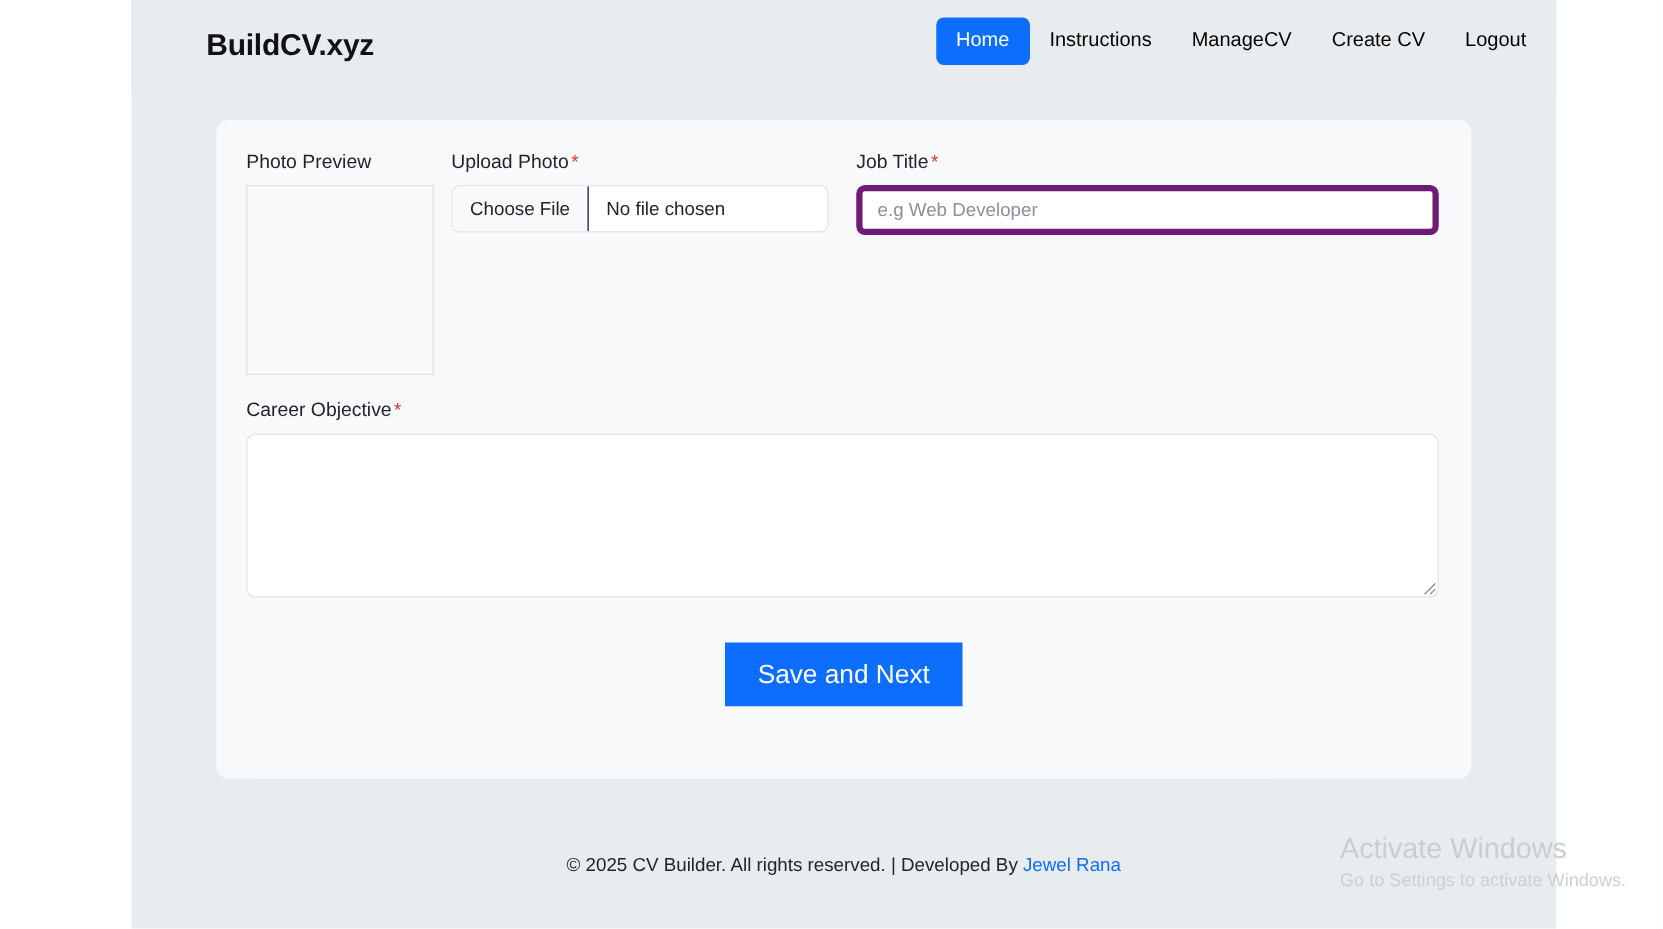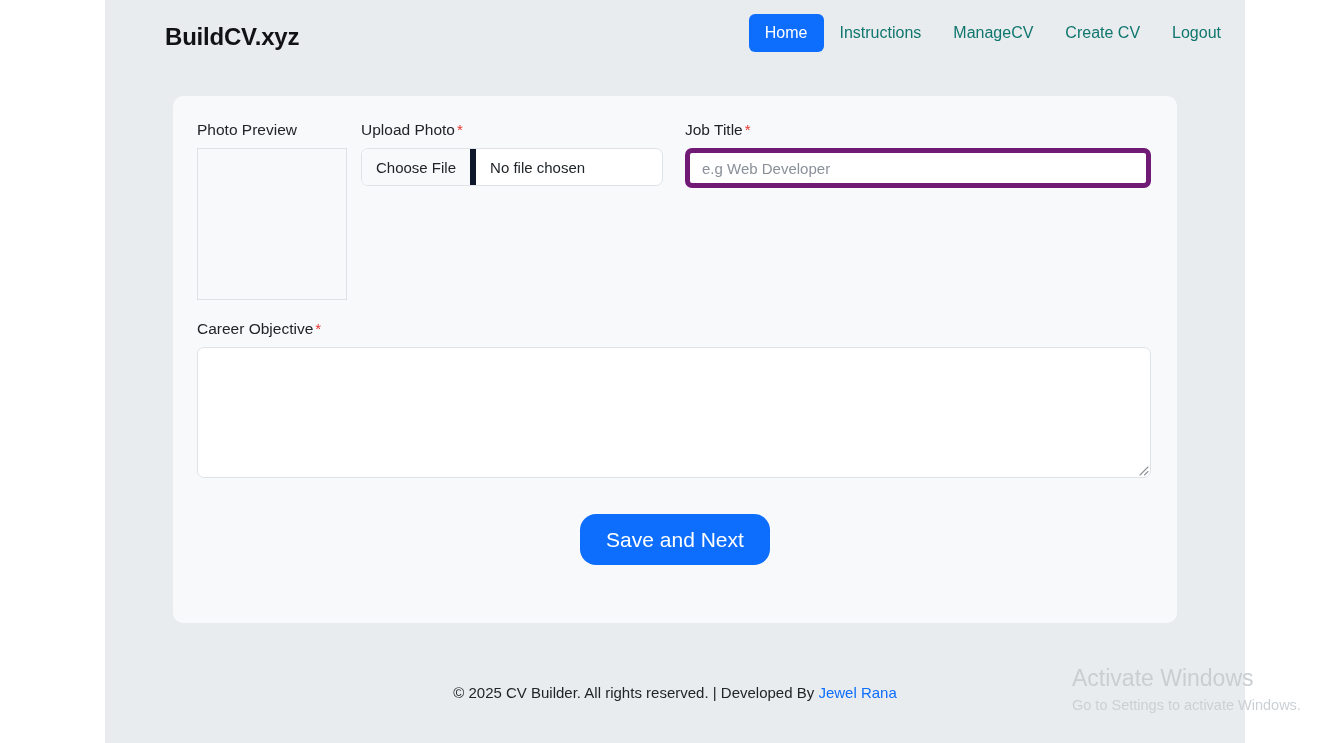--- a/index.html
+++ b/index.html
@@ -57,21 +57,21 @@
     position: absolute;
     right: 8px;
     top: 14px;
     display: flex;
     align-items: flex-end;
     gap: 0px;
   }
 
   .nav-item {
     font-size: 16px;
-    color: #0f766e;
+    color: #000000;
     padding: 9px 16px;
     border-radius: 6px;
     white-space: nowrap;
     cursor: pointer;
     line-height: 1.25;
   }
 
   .nav-item.active {
     background: #0d6efd;
     color: #ffffff;
@@ -150,21 +150,21 @@
     box-sizing: border-box;
     cursor: pointer;
   }
 
   .file-btn {
     display: flex;
     align-items: center;
     justify-content: center;
     padding: 0 14px;
     background: #f8f9fa;
-    border-right: 6px solid #0f172a;
+    border-right: 1px solid #0f172a;
     font-size: 15px;
     color: #212529;
     white-space: nowrap;
   }
 
   .file-name {
     display: flex;
     align-items: center;
     padding-left: 14px;
     font-size: 15px;
@@ -233,21 +233,21 @@
   .btn-row {
     margin-top: 36px;
     display: flex;
     justify-content: center;
   }
 
   .btn-primary {
     background: #0d6efd;
     color: #ffffff;
     border: none;
-    border-radius: 16px;
+    border-radius: 0;
     font-size: 21px;
     font-family: "Liberation Sans", sans-serif;
     padding: 14px 26px;
     cursor: pointer;
     line-height: 1.1;
   }
 
   
   .footer {
     position: absolute;

